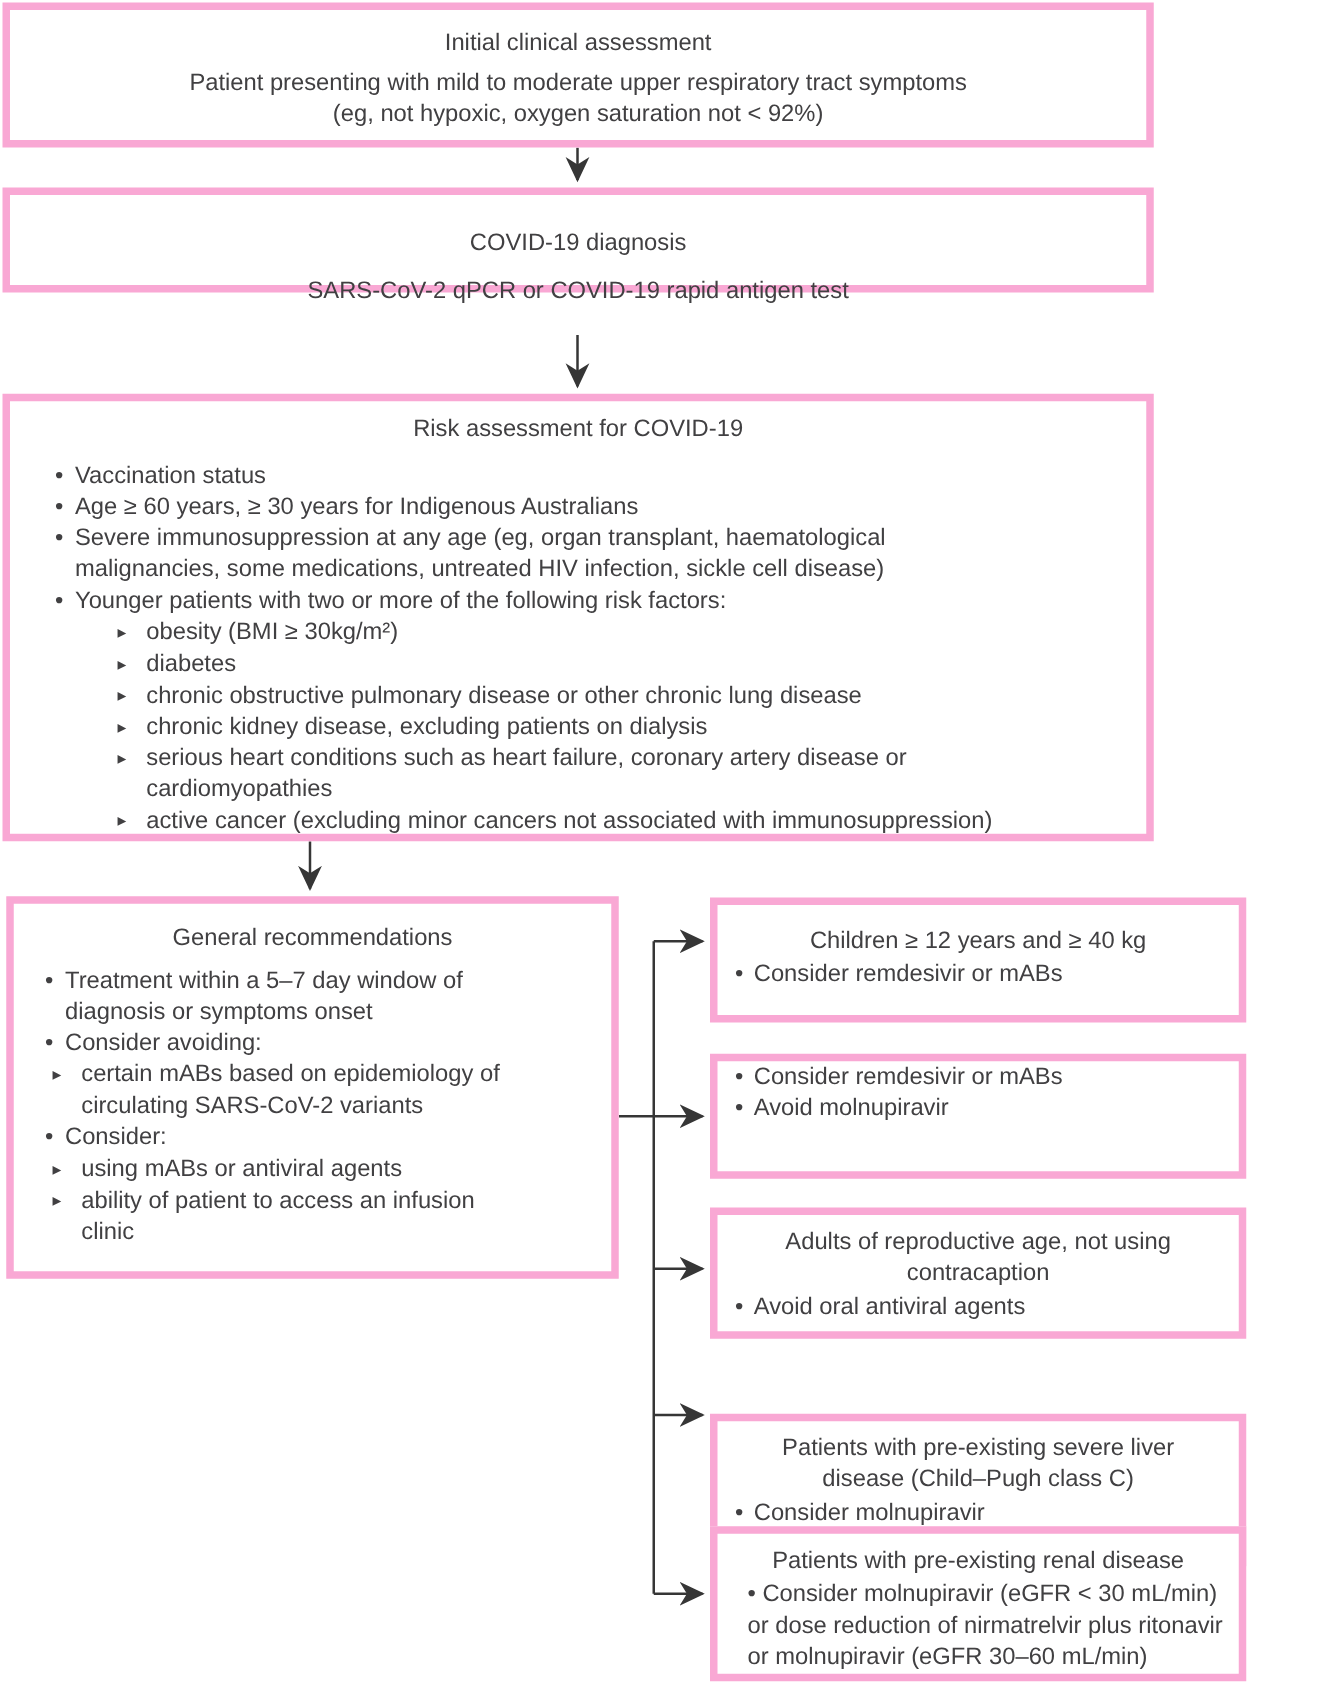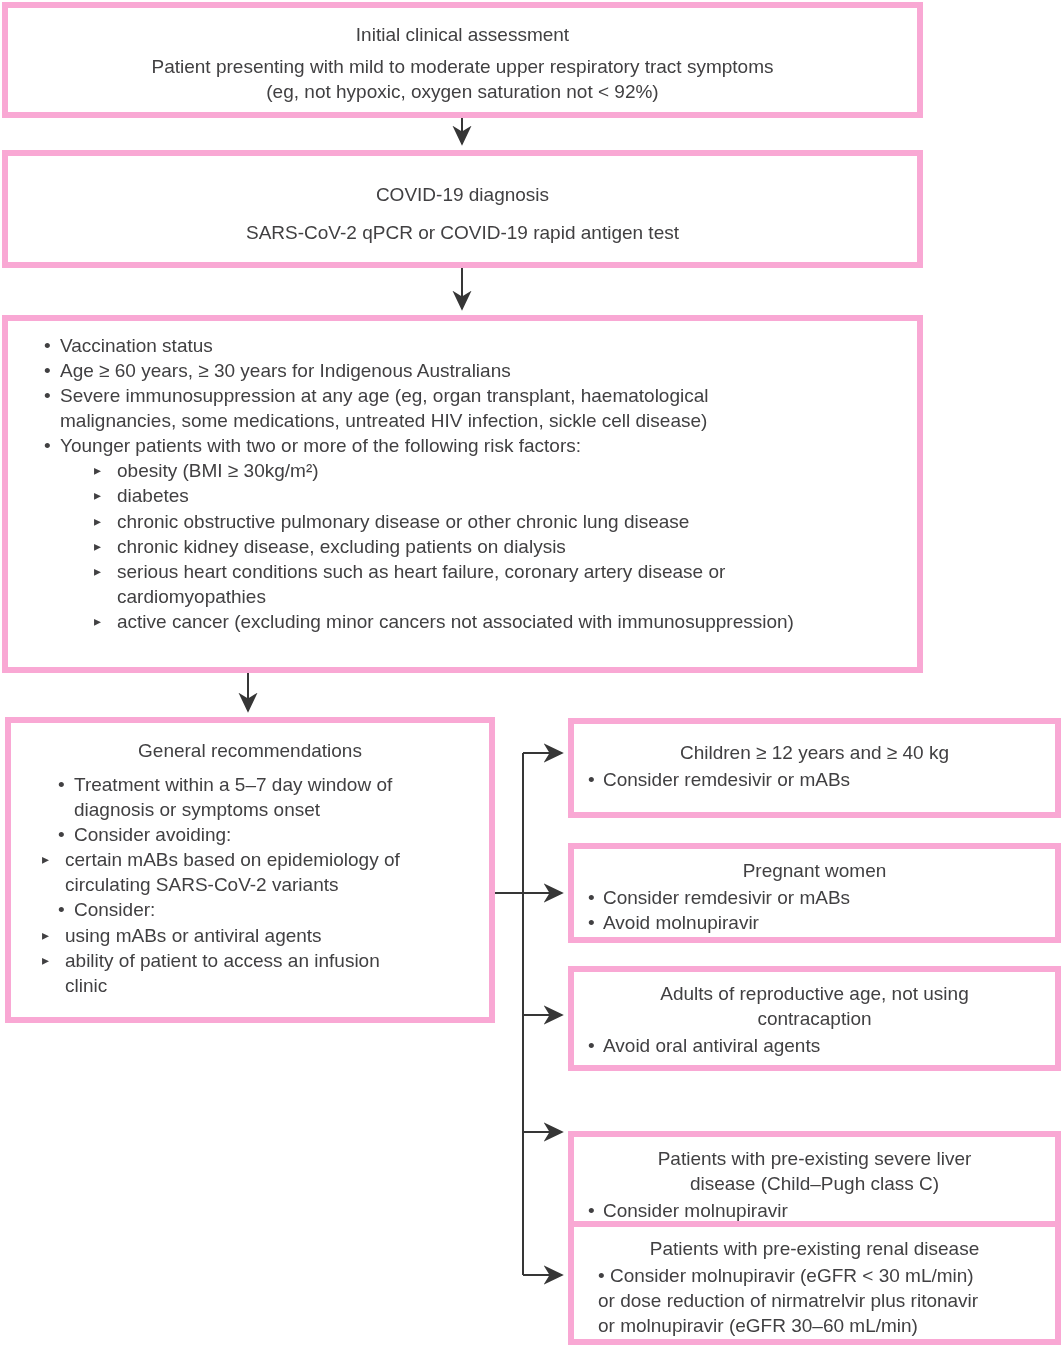--- a/index.html
+++ b/index.html
@@ -51,41 +51,41 @@
     left: 0;
     font-size: 14px;
     top: 3px;
   }
 
   
   .box-initial { left: 2px; top: 2px; width: 921px; height: 116px; }
   .box-initial .box-title { margin-top: 14px; margin-bottom: 7px; }
 
   
-  .box-diagnosis { left: 2px; top: 150px; width: 921px; height: 118px; }
+  .box-diagnosis { left: 2px; top: 150px; width: 921px; height: 84px; }
   .box-diagnosis .box-title { margin-top: 26px; margin-bottom: 13px; }
 
   
   .box-risk { left: 2px; top: 315px; width: 921px; height: 358px; }
   .box-risk .box-title { margin-top: 10px; }
   .box-risk ul.bullets { margin-top: 12px; padding-left: 36px; padding-right: 10px; }
   .box-risk ul.bullets li { padding-left: 16px; max-width: 660px; }
   .box-risk ul.subbullets { padding-left: 86px; padding-right: 6px; }
   .box-risk ul.subbullets li { padding-left: 23px; max-width: 700px; }
 
   
   .box-general { left: 5px; top: 717px; width: 490px; height: 306px; }
   .box-general .box-title { margin-top: 15px; margin-bottom: 9px; }
-  .box-general ul.bullets { padding-left: 25px; padding-right: 8px; margin-left: 22px; }
+  .box-general ul.bullets { padding-left: 25px; padding-right: 8px; }
   .box-general ul.bullets li { padding-left: 16px; max-width: 372px; }
   .box-general ul.subbullets { padding-left: 31px; padding-right: 8px; }
   .box-general ul.subbullets li { padding-left: 23px; max-width: 358px; }
 
   
-  .box-right { left: 568px; width: 493px; }
+  .box-right { left: 568px; width: 429px; }
   .box-right .box-title { margin-top: 9px; margin-bottom: 2px; }
   .box-right ul.bullets { padding-left: 14px; padding-right: 10px; }
   .box-right ul.bullets li { padding-left: 15px; }
 
   .box-children { top: 718px; height: 100px; }
   .box-children .box-title { margin-top: 16px; }
   .box-pregnant { top: 843px; height: 100px; }
   .box-adults   { top: 966px; height: 105px; }
   .box-adults .box-title { max-width: 420px; margin-left: auto; margin-right: auto; }
   .box-liver    { top: 1086px; height: 122px; margin-top: 45px; }
@@ -125,20 +125,21 @@
     <div class="center-line">Patient presenting with mild to moderate upper respiratory tract symptoms</div>
     <div class="center-line">(eg, not hypoxic, oxygen saturation not &lt; 92%)</div>
   </div>
 
   <div class="box box-diagnosis">
     <div class="box-title">COVID-19 diagnosis</div>
     <div class="center-line">SARS-CoV-2 qPCR or COVID-19 rapid antigen test</div>
   </div>
 
   <div class="box box-risk">
+    <div class="box-title">Risk assessment for COVID-19</div>
     <ul class="bullets">
       <li>Vaccination status</li>
       <li>Age ≥ 60 years, ≥ 30 years for Indigenous Australians</li>
       <li>Severe immunosuppression at any age (eg, organ transplant, haematological malignancies, some medications, untreated HIV infection, sickle cell disease)</li>
       <li>Younger patients with two or more of the following risk factors:</li>
     </ul>
     <ul class="subbullets">
       <li>obesity (BMI ≥ 30kg/m²)</li>
       <li>diabetes</li>
       <li>chronic obstructive pulmonary disease or other chronic lung disease</li>
@@ -167,21 +168,20 @@
   </div>
 
   <div class="box box-right box-children">
     <div class="box-title">Children ≥ 12 years and ≥ 40 kg</div>
     <ul class="bullets">
       <li>Consider remdesivir or mABs</li>
     </ul>
   </div>
 
   <div class="box box-right box-pregnant">
-    <div class="box-title">Pregnant women</div>
     <ul class="bullets">
       <li>Consider remdesivir or mABs</li>
       <li>Avoid molnupiravir</li>
     </ul>
   </div>
 
   <div class="box box-right box-adults">
     <div class="box-title">Adults of reproductive age, not using contracaption</div>
     <ul class="bullets">
       <li>Avoid oral antiviral agents</li>

